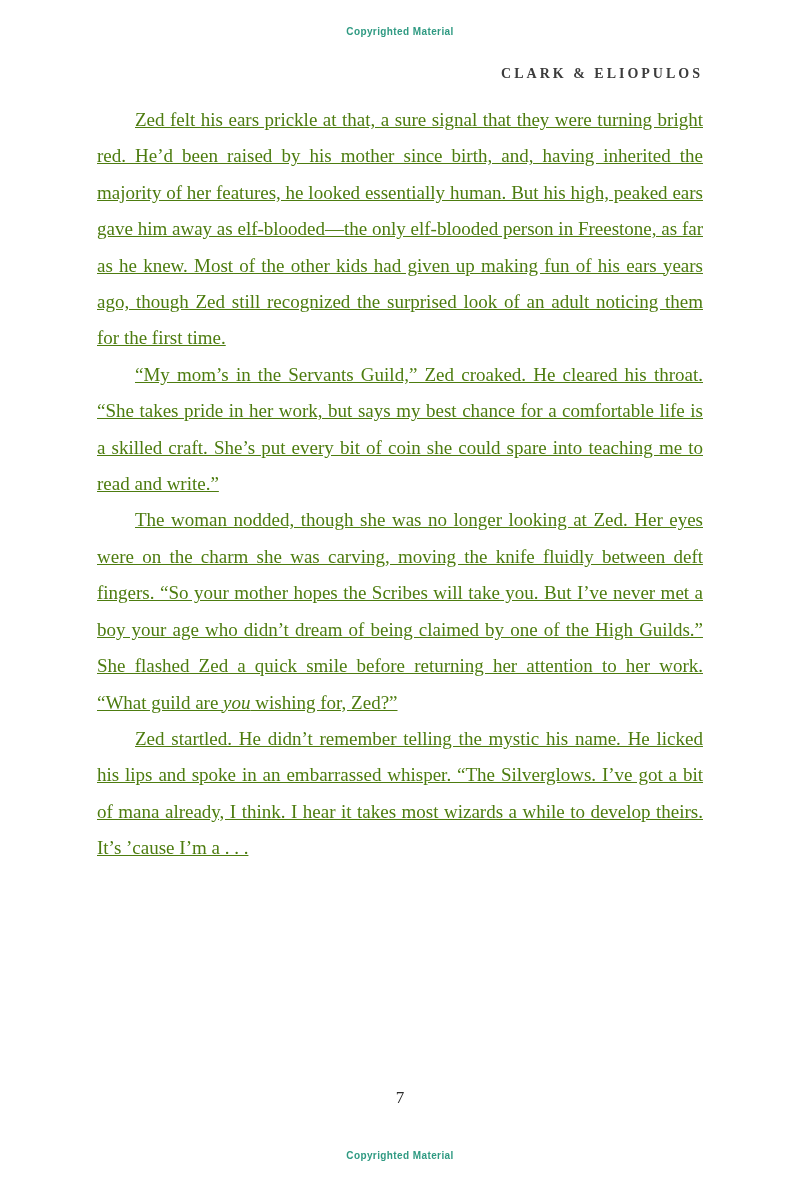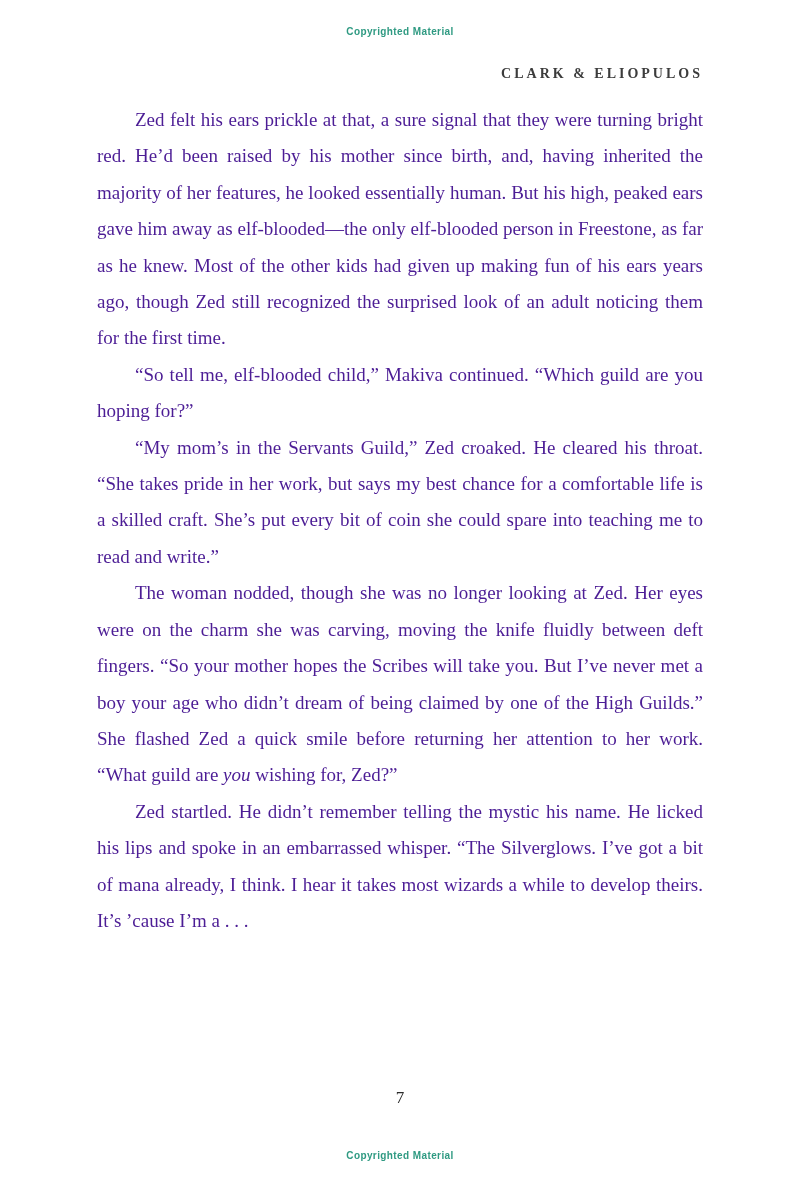--- a/index.html
+++ b/index.html
@@ -67,23 +67,22 @@
 </style>
 </head>
 <body>
 
 <div class="page">
 
   <div class="top-notice" style="color: rgb(47, 154, 130);">Copyrighted Material</div>
 
   <div class="running-header">CLARK &amp; ELIOPULOS</div>
 
-  <div class="body-text" style="color: #4c1d95;">
+  <div class="body-text" style="color: #4d7c0f; text-decoration: underline;">
       <p><span>Zed felt his ears prickle at that, a sure signal that they were turning bright red. He’d been raised by his mother since birth, and, having inherited the majority of her features, he looked essentially human. But his high, peaked ears gave him away as elf-blooded—the only elf-blooded person in Freestone, as far as he knew. Most of the other kids had given up making fun of his ears years ago, though Zed still recognized the surprised look of an adult noticing them for the first time.</span></p>
-      <p><span>“So tell me, elf-blooded child,” Makiva continued. “Which guild are you hoping for?”</span></p>
       <p><span>“My mom’s in the Servants Guild,” Zed croaked. He cleared his throat. “She takes pride in her work, but says my best chance for a comfortable life is a skilled craft. She’s put every bit of coin she could spare into teaching me to read and write.”</span></p>
       <p><span>The woman nodded, though she was no longer looking at Zed. Her eyes were on the charm she was carving, moving the knife fluidly between deft fingers. “So your mother hopes the Scribes will take you. But I’ve never met a boy your age who didn’t dream of being claimed by one of the High Guilds.” She flashed Zed a quick smile before returning her attention to her work. “What guild are </span><span style="font-style: italic;">you</span><span> wishing for, Zed?”</span></p>
       <p><span>Zed startled. He didn’t remember telling the mystic his name. He licked his lips and spoke in an embarrassed whisper. “The Silverglows. I’ve got a bit of mana already, I think. I hear it takes most wizards a while to develop theirs. It’s ’cause I’m a . . .</span></p>
     </div>
 
   <div class="page-number">7</div>
 
   <div class="bottom-notice" style="color: rgb(47, 154, 130);">Copyrighted Material</div>
 
 </div>

